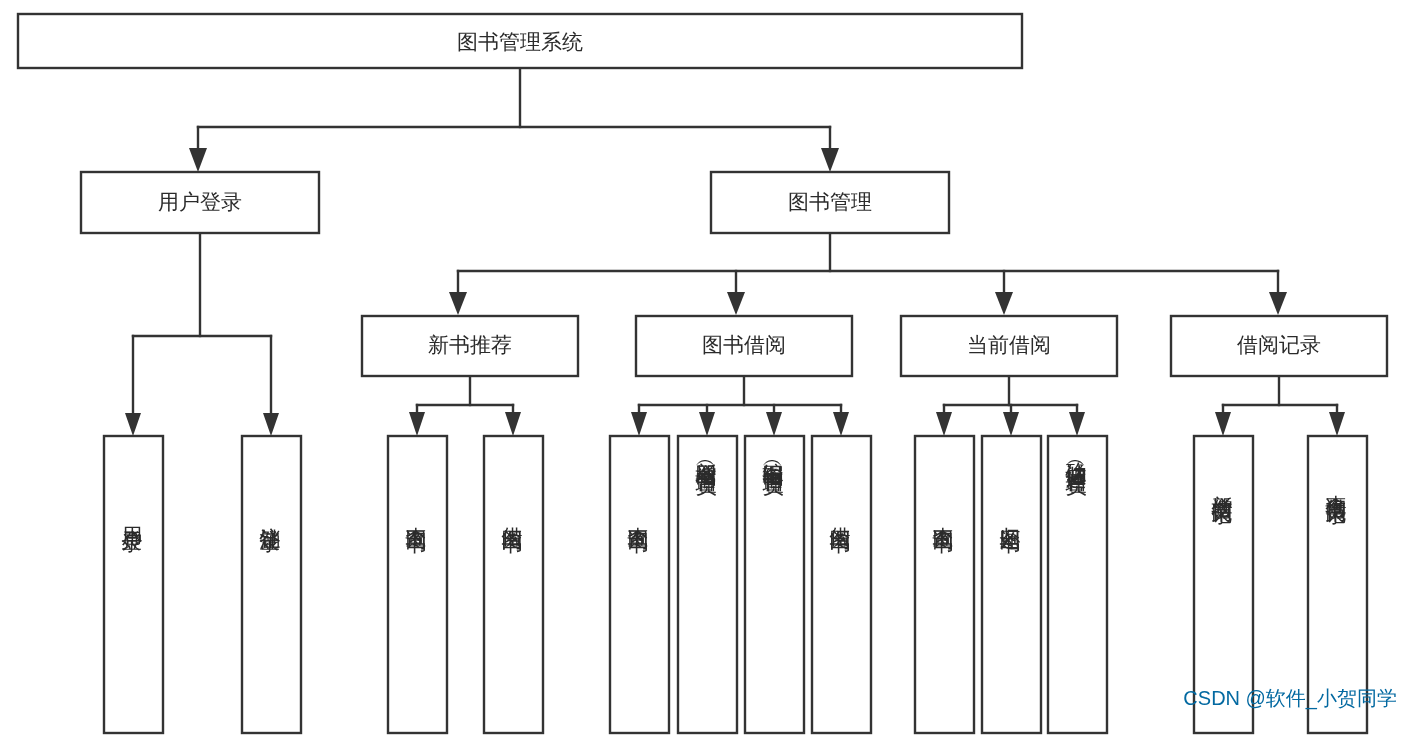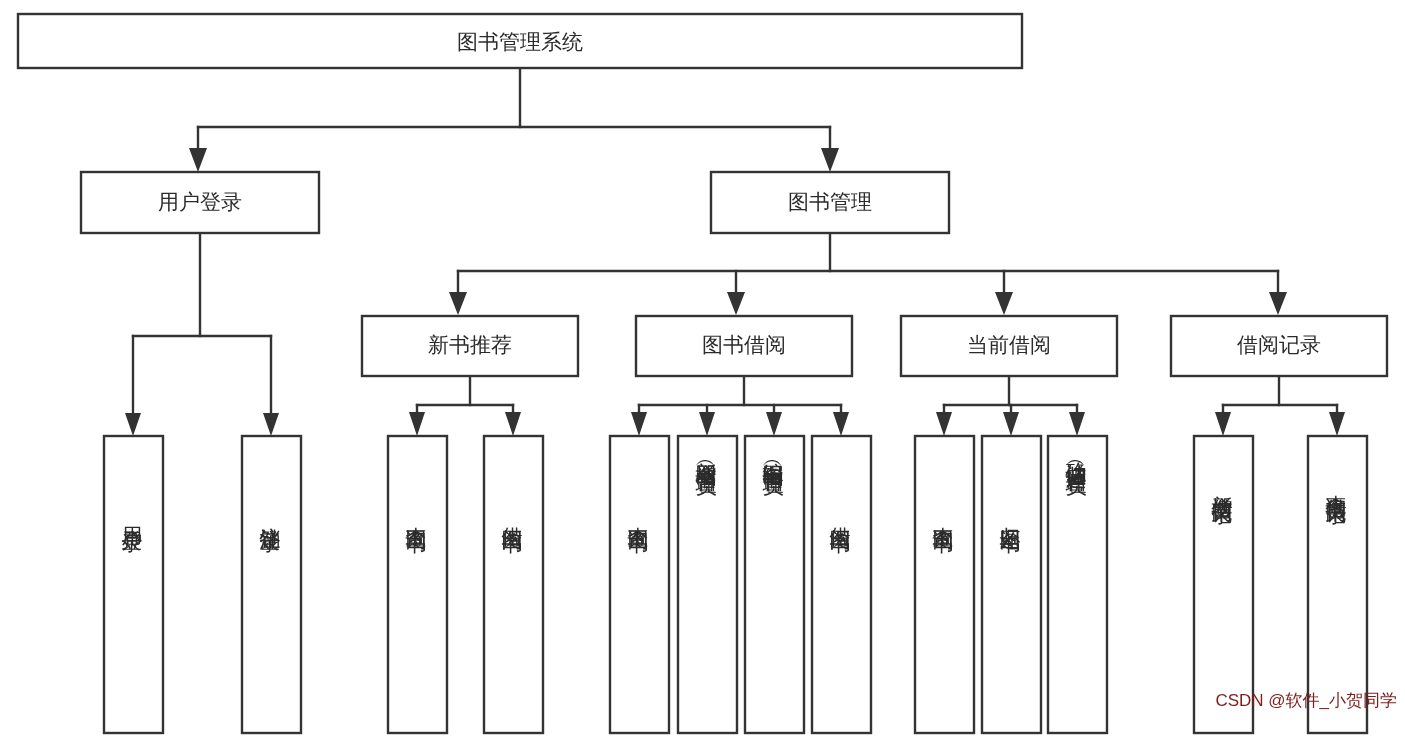--- a/index.html
+++ b/index.html
@@ -59,22 +59,22 @@
     line-height: 1;
     white-space: nowrap;
     text-align: left;
     pointer-events: none;
   }
   .watermark {
     position: absolute;
     right: 8px;
     bottom: 4px;
     font-family: "Liberation Sans", "DejaVu Sans", sans-serif;
-    font-size: 17px;
-    color: #7f1d1d;
+    font-size: 20px;
+    color: #0369a1;
     white-space: nowrap;
   }
 </style>
 </head>
 <body>
 
 <div id="diagram-root">
 
   <svg id="tree-svg" viewBox="0 0 1405 747">
 

